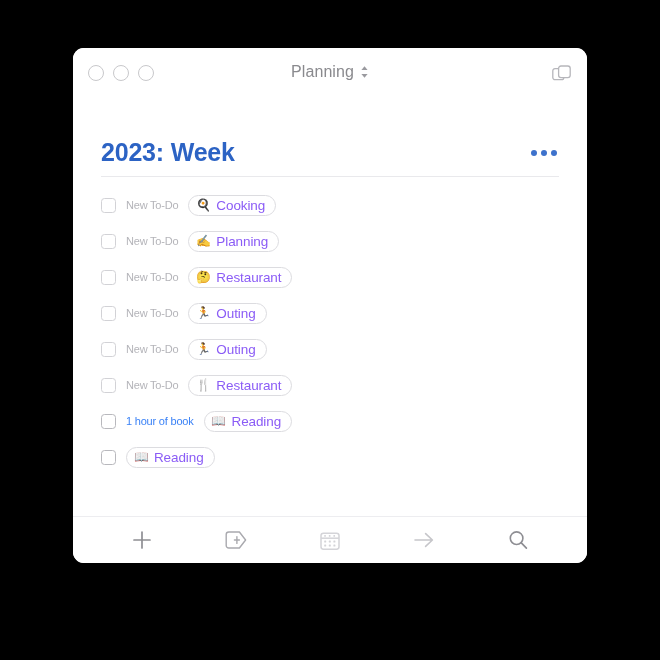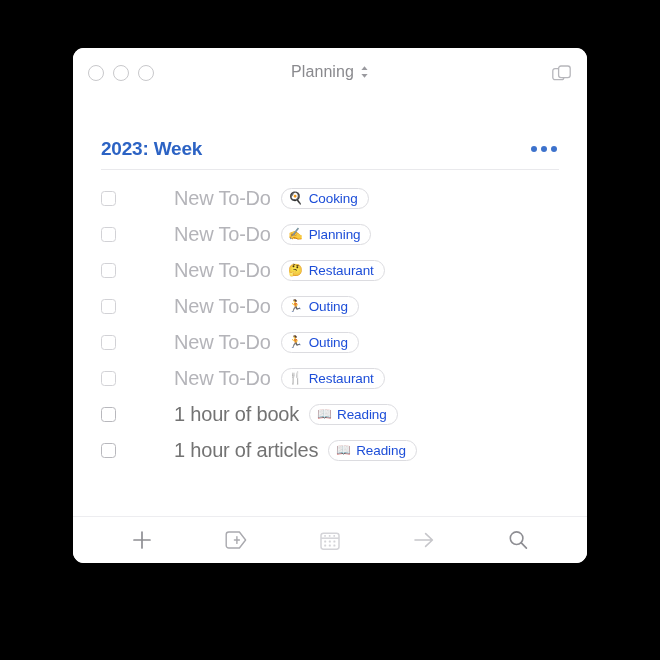--- a/index.html
+++ b/index.html
@@ -96,21 +96,21 @@
 
   .list-header {
     display: flex;
     align-items: center;
     justify-content: space-between;
     padding-top: 40px;
     padding-bottom: 9px;
     border-bottom: 1px solid #e9e9ec;
   }
   .list-title {
-    font-size: 19px;
+    font-size: 25px;
     font-weight: bold;
     color: #2c63c4;
     letter-spacing: -0.2px;
   }
   .ellipsis-btn {
     display: flex;
     align-items: center;
     gap: 4px;
     padding: 4px 2px;
   }
@@ -136,46 +136,45 @@
     width: 15px;
     height: 15px;
     border: 1.4px solid #d2d2d6;
     border-radius: 3.5px;
     background: #ffffff;
     flex: 0 0 auto;
   }
   .task-row.done-dark .checkbox { border-color: #b8b8bd; }
 
   .task-label {
-    font-size: 20px;
+    font-size: 11px;
     color: #b4b4b9;
     letter-spacing: -0.2px;
     white-space: nowrap;
-    margin-left: 48px;
-  }
-  .task-row.done-dark .task-label { color: #737373; }
+  }
+  .task-row.done-dark .task-label { color: #3b82f6; }
 
   .tag {
     display: inline-flex;
     align-items: center;
     gap: 5px;
     border: 1px solid #dcdce0;
     border-radius: 11px;
     padding: 2px 10px 2px 7px;
     height: 21px;
     white-space: nowrap;
   }
   .tag-emoji {
     font-size: 12px;
     line-height: 1;
     filter: grayscale(0.15);
   }
   .tag-label {
     font-size: 13.5px;
-    color: #1d4ed8;
+    color: #8b5cf6;
     letter-spacing: -0.1px;
   }
 
   
   .toolbar {
     flex: 0 0 47px;
     border-top: 1px solid #ededf0;
     display: flex;
     align-items: center;
     justify-content: space-around;
@@ -283,21 +282,20 @@
           <div class="task-row done-dark">
             <span class="checkbox"></span>
             <span class="task-label">1 hour of book</span>
             <span class="tag">
               <span class="tag-emoji">📖</span>
               <span class="tag-label">Reading</span>
             </span>
           </div>
           <div class="task-row done-dark">
             <span class="checkbox"></span>
-            <span class="task-label">1 hour of articles</span>
             <span class="tag">
               <span class="tag-emoji">📖</span>
               <span class="tag-label">Reading</span>
             </span>
           </div>
         </div>
     </div>
 
     <div class="toolbar">
 

